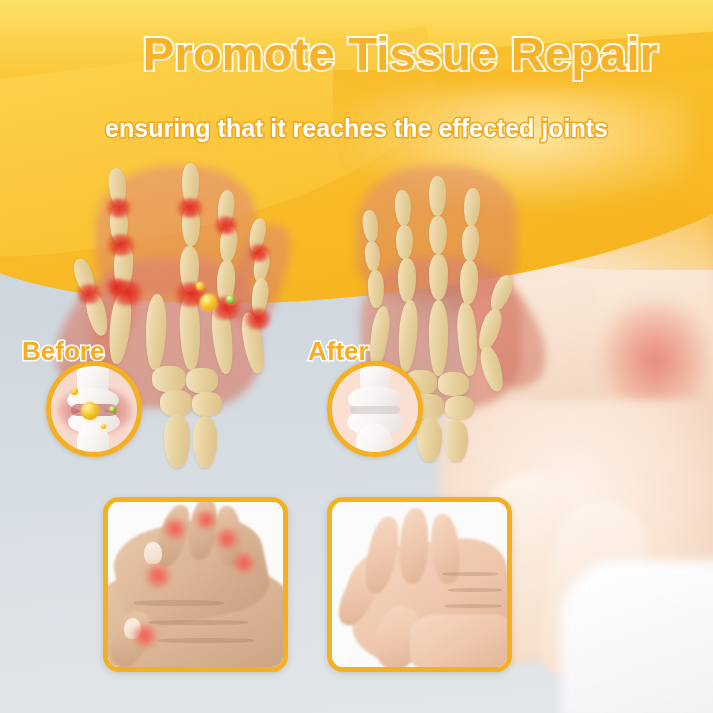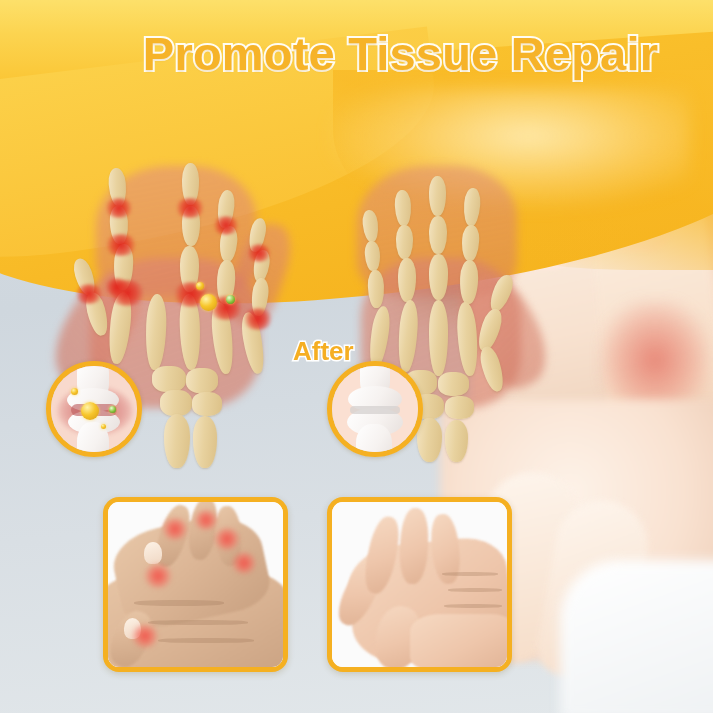--- a/index.html
+++ b/index.html
@@ -111,21 +111,21 @@
     background:radial-gradient(circle at 35% 30%,#fff3a8 0%,#f7c62b 45%,#d89a10 100%);
     box-shadow:0 0 3px rgba(255,220,90,.9);}
   .crystal.green{background:radial-gradient(circle at 35% 30%,#e8ffd0 0%,#86c03a 55%,#4e8a1c 100%);}
 
   
   .ba-label{
     position:absolute;font-size:26px;font-weight:bold;color:#f5ae22;
     -webkit-text-stroke:3px #ffffff;paint-order:stroke fill;white-space:nowrap;
   }
   #label-before{left:22px;top:336px;}
-  #label-after{left:293px;top:336px;}
+  #label-after{left:308px;top:336px;}
 
   
   .inset-circle{
     position:absolute;width:96px;height:96px;border-radius:50%;
     border:5px solid #f5b021;overflow:hidden;box-sizing:border-box;
     box-shadow:0 1px 4px rgba(120,90,20,.25);
   }
   .inset-bg{position:absolute;inset:0;background:#f8d9cd;}
   .inset-bg.healthy{background:#fbe0d2;}
   .jbone{position:absolute;background:linear-gradient(120deg,#ffffff 0%,#f6f2f0 55%,#e7e0dd 100%);}
@@ -175,20 +175,21 @@
     <div class="bg-white-sleeve"></div>
   </div>
 
   <div class="header"></div>
   <div class="swoosh"></div>
   <div class="swoosh-2"></div>
   <div class="swoosh-fade"></div>
   <div class="glow"></div>
 
   <div class="title">Promote Tissue Repair</div>
+  <div class="subtitle sub2">ensuring that it reaches the effected joints</div>
 
   <div class="hand" style="left:60px;top:160px;width:270px;height:310px;">
 
     <div class="flesh" style="left:30px;top:98px;width:170px;height:150px;background:linear-gradient(160deg,rgba(226,142,120,.75),rgba(212,118,98,.62));border-radius:40% 40% 34% 34%;"></div>
     <div class="flesh" style="left:6px;top:108px;width:62px;height:120px;background:linear-gradient(200deg,rgba(224,138,116,.7),rgba(208,114,94,.6));border-radius:50% 38% 40% 44%;transform:rotate(28deg);"></div>
     <div class="flesh" style="left:36px;top:6px;width:160px;height:130px;background:linear-gradient(170deg,rgba(228,146,124,.62),rgba(214,120,100,.5));border-radius:46% 40% 26% 26%;"></div>
     <div class="flesh" style="left:176px;top:62px;width:48px;height:104px;background:linear-gradient(200deg,rgba(224,138,116,.6),rgba(208,114,94,.5));border-radius:46% 40% 36% 36%;transform:rotate(18deg);"></div>
 
     <div class="bone" style="left:49px;top:8px;width:17px;height:38px;transform:rotate(-5deg);"></div>
     <div class="bone" style="left:50px;top:46px;width:18px;height:38px;transform:rotate(-3deg);"></div>
@@ -270,20 +271,21 @@
     <div class="bone" style="left:150px;top:184px;width:18px;height:46px;transform:rotate(-16deg);"></div>
 
     <div class="bone" style="left:72px;top:208px;width:32px;height:25px;border-radius:42%;"></div>
     <div class="bone" style="left:105px;top:210px;width:31px;height:24px;border-radius:42%;"></div>
     <div class="bone" style="left:80px;top:232px;width:31px;height:25px;border-radius:42%;"></div>
     <div class="bone" style="left:112px;top:234px;width:29px;height:23px;border-radius:42%;"></div>
     <div class="bone" style="left:84px;top:256px;width:25px;height:44px;"></div>
     <div class="bone" style="left:112px;top:258px;width:23px;height:42px;"></div>
   </div>
 
+  <div class="ba-label" id="label-before">Before</div>
   <div class="ba-label" id="label-after">After</div>
 
   <div class="inset-circle" style="left:46px;top:361px;">
     <div class="inset-bg"></div>
     <div class="jinflame" style="left:6px;top:20px;width:76px;height:50px;"></div>
     <div class="jbone" style="left:26px;top:-6px;width:32px;height:44px;border-radius:28% 28% 46% 46%;"></div>
     <div class="jbone" style="left:16px;top:22px;width:52px;height:24px;border-radius:50%;"></div>
     <div class="jbone" style="left:17px;top:44px;width:52px;height:24px;border-radius:50%;"></div>
     <div class="jbone" style="left:26px;top:56px;width:32px;height:44px;border-radius:44% 44% 26% 26%;"></div>
     <div class="jcart" style="left:20px;top:38px;width:46px;height:12px;border-radius:6px;background:rgba(190,96,98,.75);"></div>

